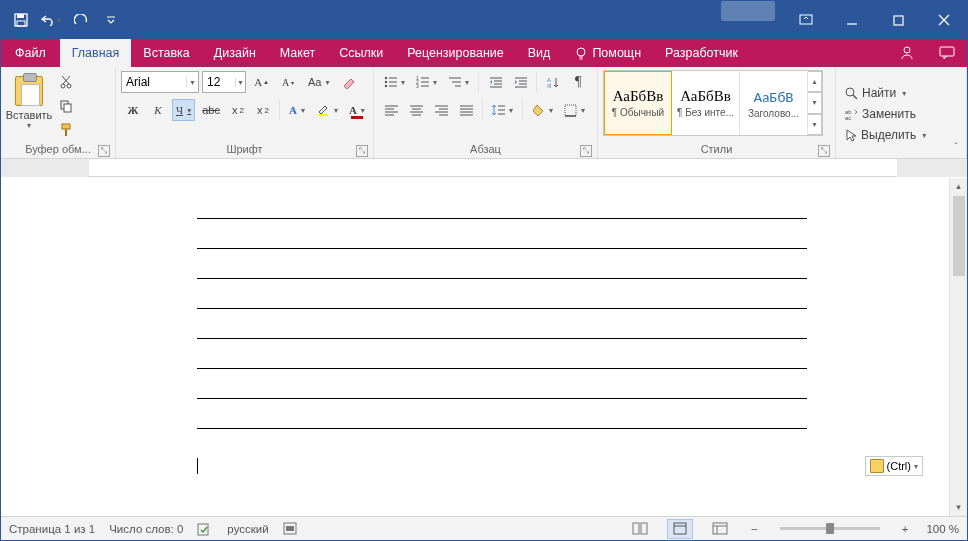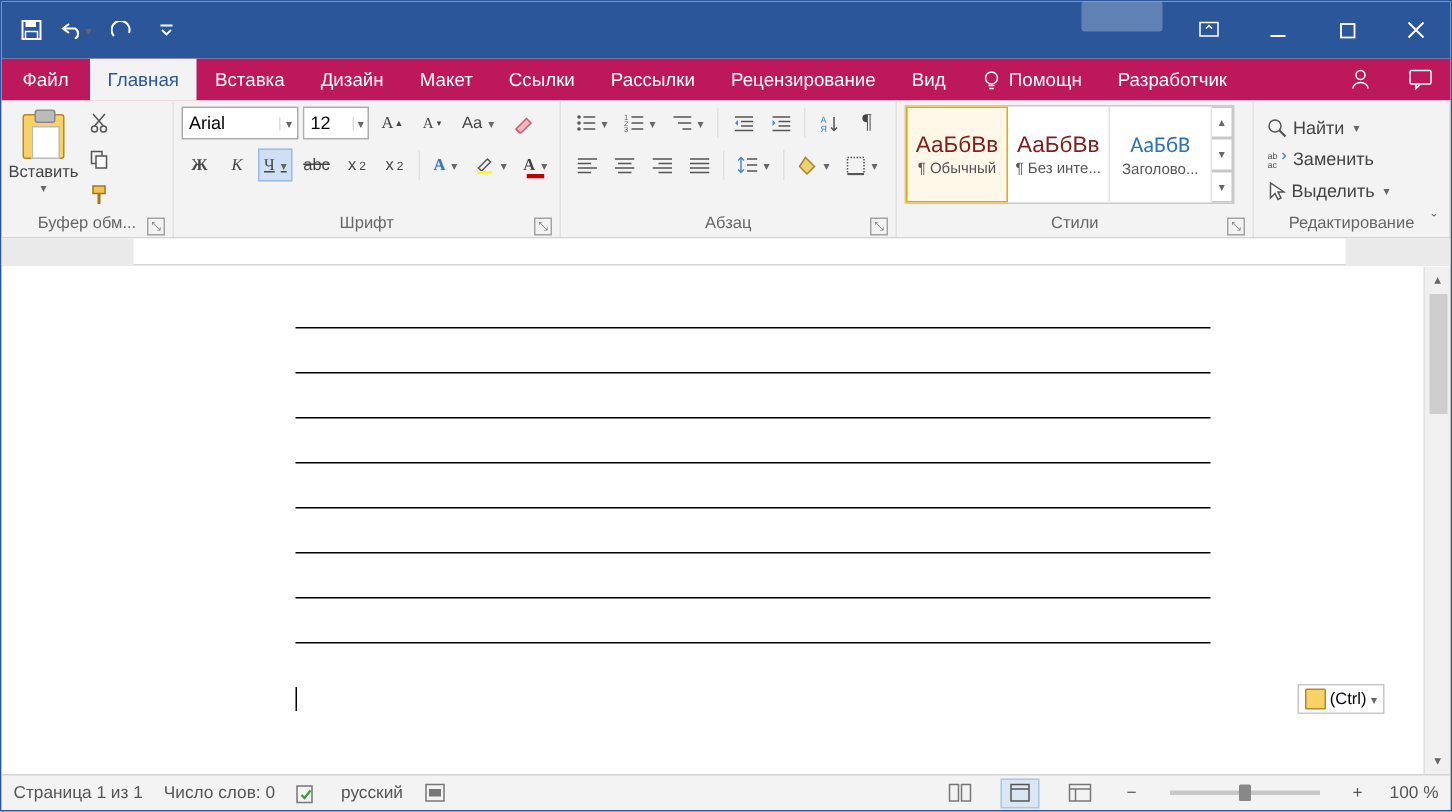--- a/index.html
+++ b/index.html
@@ -46,21 +46,21 @@
   .combo input { border: 0; outline: 0; height: 100%; padding: 0 4px; font-size: 12px; width: 100%; }
   .combo .arrow { width: 14px; text-align: center; border-left: 1px solid #ddd; color: #666; font-size: 8px; cursor: pointer; }
   .fontname { width: 78px; }
   .fontsize { width: 44px; }
   .tgl-on { background: #cfe0f4; border-color: #9bbce3; }
 
   
   .styles-gallery { display: flex; border: 1px solid #c8c8c8; background: #fff; height: 66px; }
   .style-item { width: 68px; border-right: 1px solid #e4e4e4; display: flex; flex-direction: column; align-items: center; justify-content: center; cursor: pointer; padding: 2px; font-size: 10px; }
   .style-item.sel { border: 1px solid #f2a100; background: #fff8e8; }
-  .style-prev { font-size: 15px; font-family: Liberation Sans, sans-serif; color: #7f1d1d; margin-bottom: 2px; white-space: nowrap; }
+  .style-prev { font-size: 15px; font-family: Liberation Serif, serif; color: #000000; margin-bottom: 2px; white-space: nowrap; }
   .style-name { font-size: 10px; color: #555; white-space: nowrap; overflow: hidden; text-overflow: ellipsis; max-width: 64px; }
   .gallery-scroll { width: 14px; display: flex; flex-direction: column; }
   .gallery-scroll div { flex: 1; border: 1px solid #c8c8c8; border-left: 0; display: flex; align-items: center; justify-content: center; font-size: 8px; color: #666; cursor: pointer; }
 
   
   .edit-item { height: 21px; display: flex; align-items: center; gap: 4px; padding: 0 4px; cursor: pointer; font-size: 12px; white-space: nowrap; }
 
   .collapse { position: absolute; right: 4px; bottom: 2px; width: 14px; height: 14px; font-size: 10px; color: #666; cursor: pointer; text-align: center; }
 
   
@@ -145,21 +145,20 @@
   </div>
 </div>
 
 <div class="tabs">
   <div class="tab file">Файл</div>
   <div class="tab active">Главная</div>
   <div class="tab">Вставка</div>
   <div class="tab">Дизайн</div>
   <div class="tab">Макет</div>
   <div class="tab">Ссылки</div>
-  <div class="tab">Рассылки</div>
   <div class="tab">Рецензирование</div>
   <div class="tab">Вид</div>
   <div class="tab tellme">
     <svg width="14" height="14" viewBox="0 0 14 14">
         <circle cx="7" cy="6" r="4" fill="none" stroke="#fff"></circle>
         <line x1="5" y1="11" x2="9" y2="11" stroke="#fff"></line>
         <line x1="5.5" y1="13" x2="8.5" y2="13" stroke="#fff"></line>
       </svg>
     <span>Помощн</span>
   </div>
@@ -423,21 +422,20 @@
           </svg>
         <span>Заменить</span>
       </div>
       <div class="edit-item dd">
         <svg width="12" height="13" viewBox="0 0 12 13">
             <path d="M2 1 L2 11 L5 8 L7 12 L9 11 L7 7 L11 7 Z" fill="#fff" stroke="#555"></path>
           </svg>
         <span>Выделить</span>
       </div>
     </div>
-    <div class="group-label"><span>Редактирование</span></div>
   </div>
 
   <div class="collapse">ˇ</div>
 </div>
 
 <div class="ruler">
   <div class="ruler-gray" style="left:0;width:88px"></div>
   <div class="ruler-gray" style="right:0;width:70px"></div>
 </div>
 

